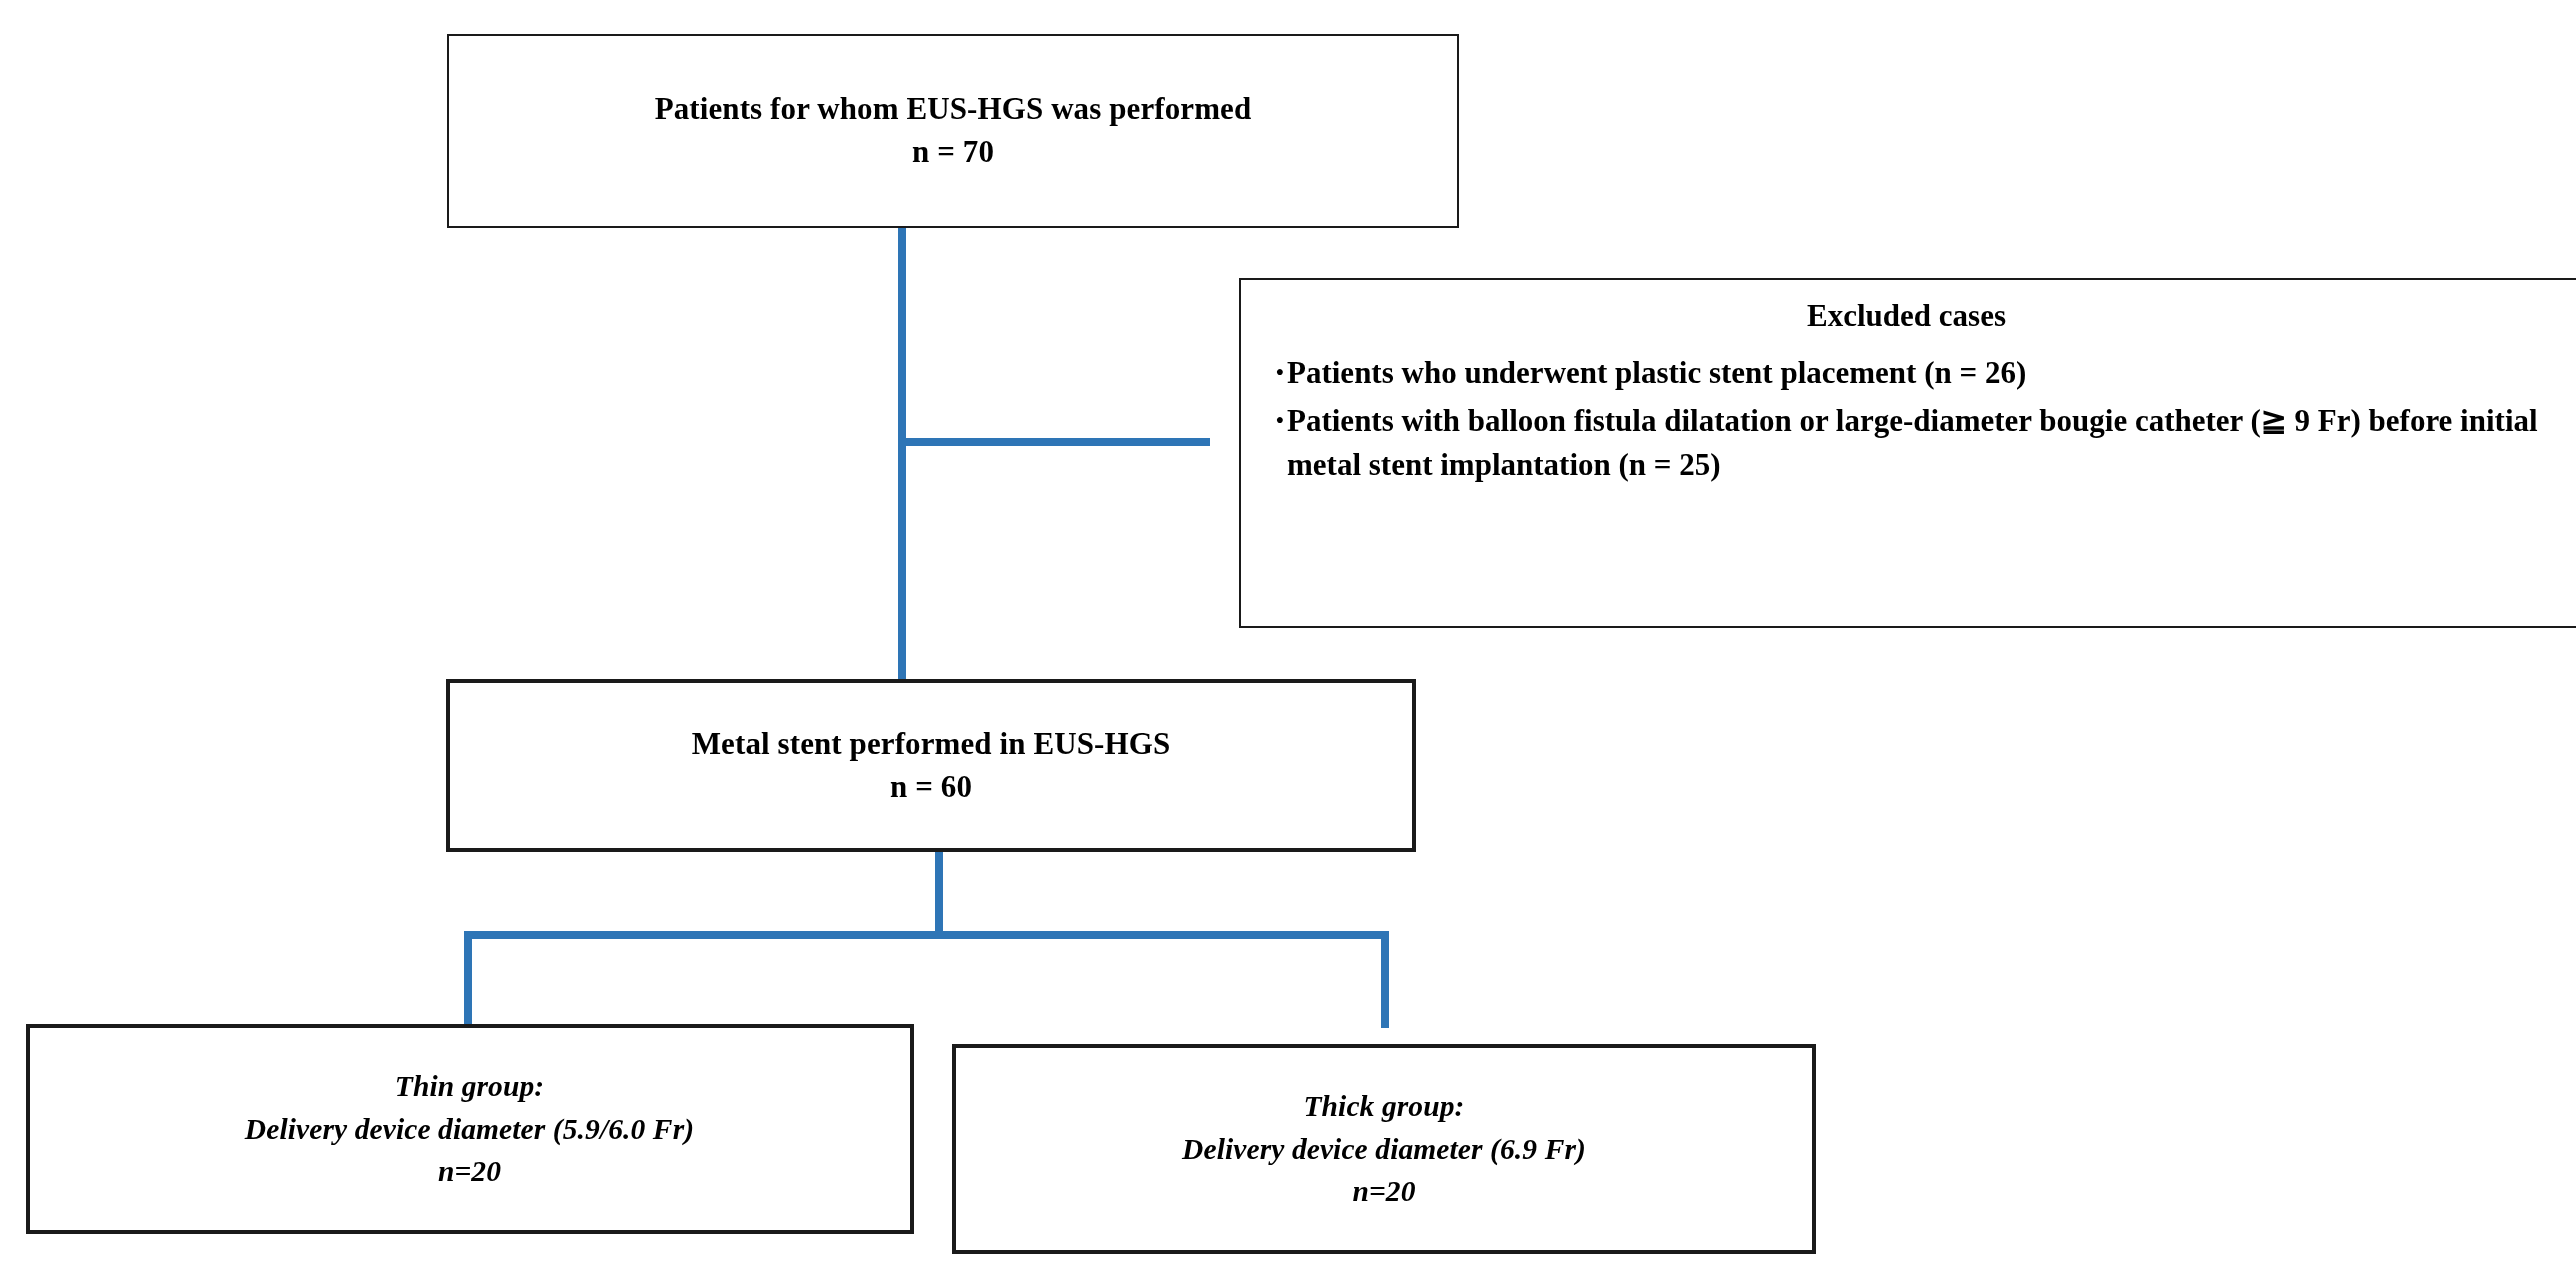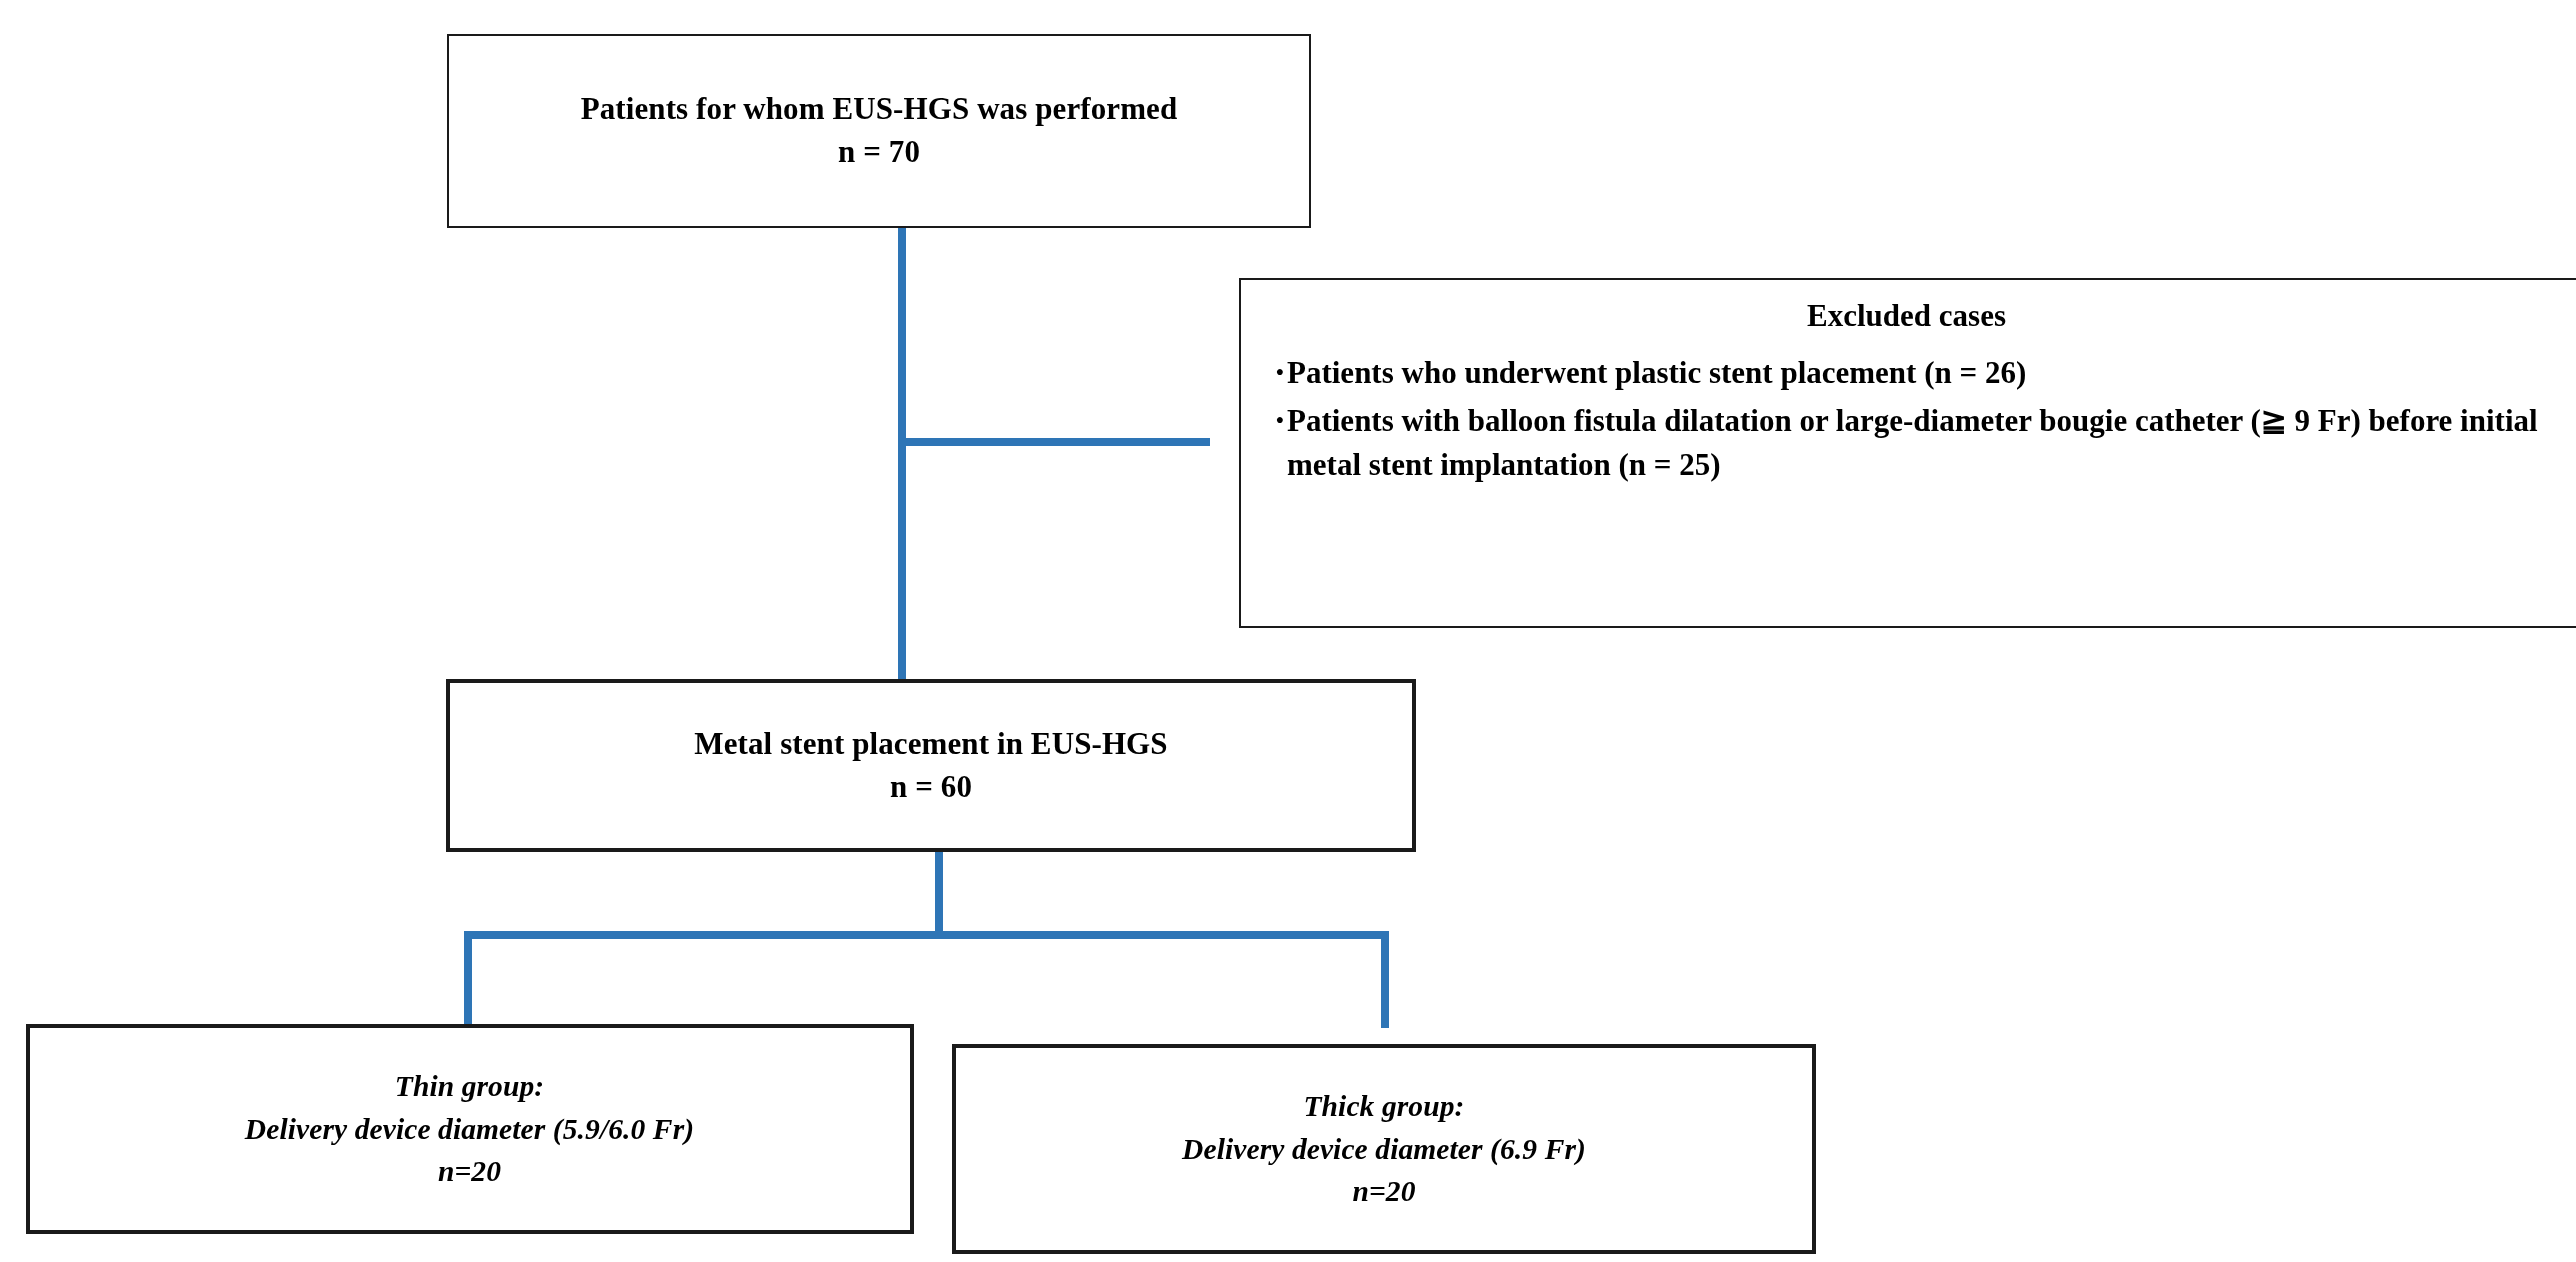--- a/index.html
+++ b/index.html
@@ -38,21 +38,21 @@
     display: block;
     white-space: nowrap;
     font-size: 31px;
     line-height: 1.38;
     letter-spacing: 0.1px;
   }
 
   
   #node-root {
     left: 447px;  top: 34px;
-    width: 864px; height: 194px;
+    width: 1012px; height: 194px;
   }
 
   
   #node-excluded {
     left: 1207px; top: 278px;
     width: 1339px; height: 350px;
     border-width: 2px;
     align-items: stretch;
     justify-content: flex-start;
     padding: 16px 27px 16px 23px;
@@ -137,21 +137,21 @@
       <span class="exc-text">Patients who underwent plastic stent placement (n = 26)</span>
     </div>
 
     <div class="exc-item">
       <span class="exc-bullet">・</span>
       <span class="exc-text">Patients with balloon fistula dilatation or large‐diameter bougie catheter (≧ 9 Fr) before initial metal stent implantation (n = 25)</span>
     </div>
   </div>
 
   <div class="node thick" id="node-metal">
-    <span class="line">Metal stent placement in EUS-HGS</span>
+    <span class="line">Metal stent performed in EUS-HGS</span>
     <span class="line">n = 60</span>
   </div>
 
   <div class="node thick" id="node-thin">
     <span class="line">Thin group:</span>
     <span class="line">Delivery device diameter (5.9/6.0 Fr)</span>
     <span class="line">n=20</span>
   </div>
 
   <div class="node thick" id="node-thick">

